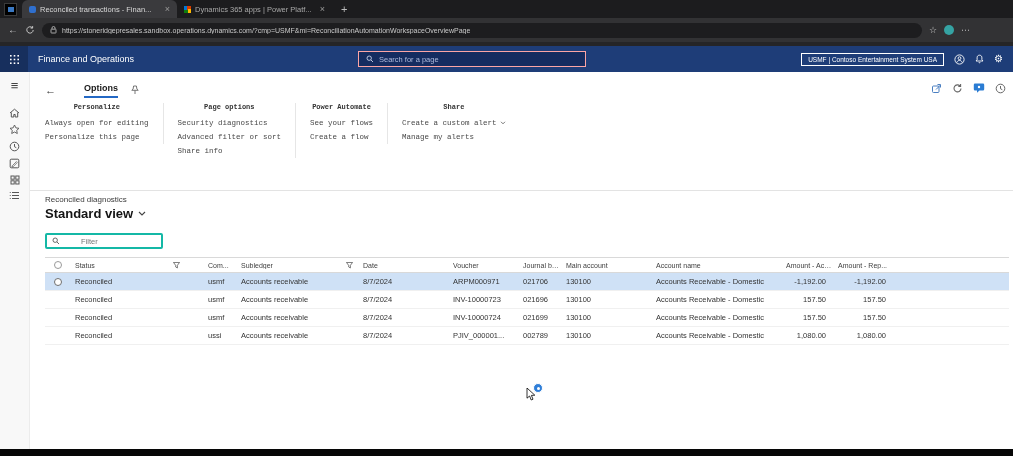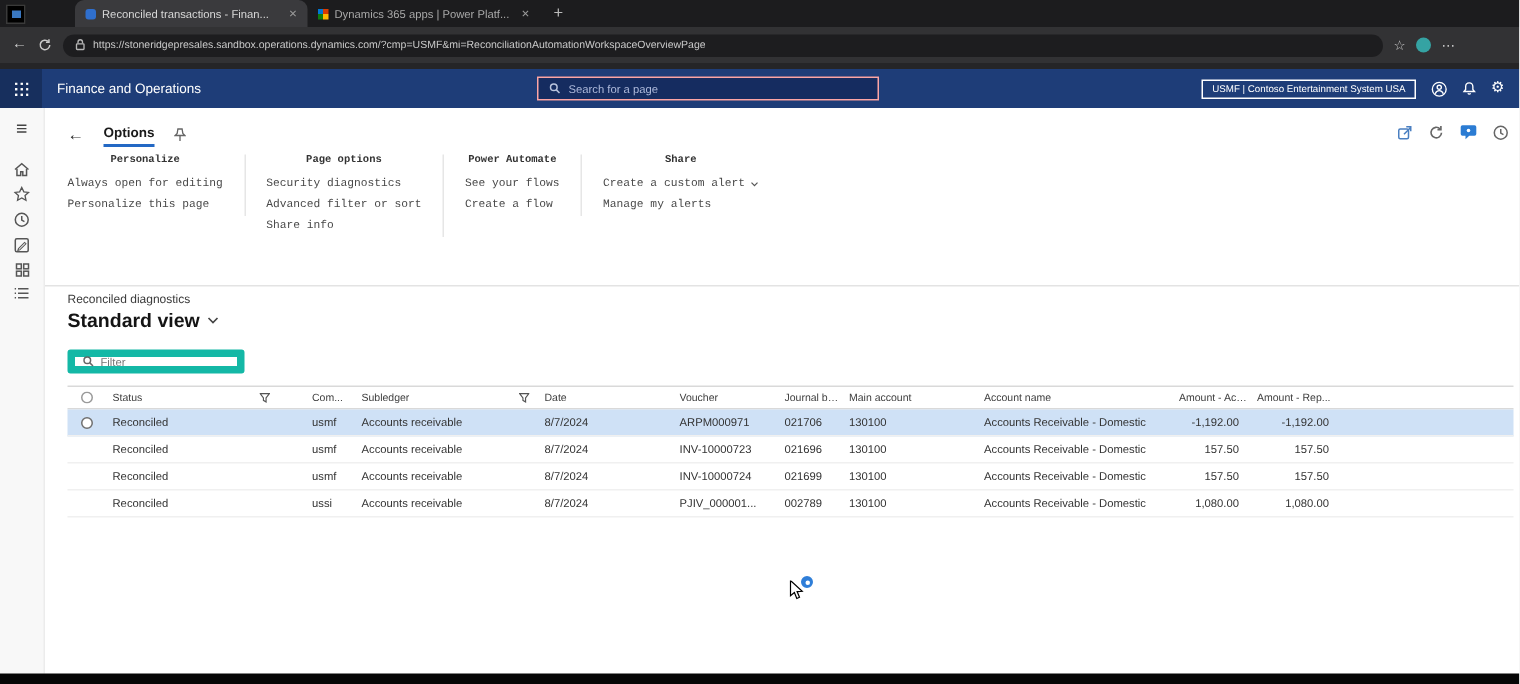--- a/index.html
+++ b/index.html
@@ -4,21 +4,21 @@
 <style>
   * { margin:0; padding:0; box-sizing:border-box; }
   body { background:#e8e8e8; font-family:"Liberation Sans", sans-serif; }
   .page { position:relative; width:1013px; height:456px; background:#fff; overflow:hidden; }
 
   
   .tabbar { position:absolute; top:0; left:0; width:100%; height:18px; background:#1c1c1e; display:flex; align-items:center; }
   .win-icon { width:13px; height:13px; margin:0 5px 0 4px; background:#000; border:1px solid #3a3a3a; display:flex; align-items:center; justify-content:center; flex:none; }
   .win-inner { width:6px; height:5px; background:#3a78c2; }
   .tab { height:18px; display:flex; align-items:center; padding:0 7px; width:155px; flex:none; }
-  .tab.active { background:#3a3a3d; border-radius:6px 6px 0 0;margin-left:28px; }
+  .tab.active { background:#3a3a3d; border-radius:6px 6px 0 0; }
   .tab-label { font-size:7.5px; color:#d8d8d8; white-space:nowrap; overflow:hidden; text-overflow:ellipsis; flex:1; margin:0 4px; }
   .tab.inactive .tab-label { color:#a8a8a8; }
   .tab-close { font-size:9px; color:#9a9a9a; }
   .favicon { width:7px; height:7px; flex:none; }
   .fav1 { background:#2f6fce; border-radius:2px; }
   .fav2 { background:conic-gradient(#d83b01 0 25%, #ffb900 0 50%, #107c10 0 75%, #0078d4 0); }
   .newtab { color:#bbb; font-size:11px; margin-left:9px; }
 
   .addressbar { position:absolute; top:18px; left:0; width:100%; height:24px; background:#323234; display:flex; align-items:center; padding:0 8px; gap:7px; }
   .nav-glyph { color:#cfcfcf; font-size:10px; line-height:1; }
@@ -40,36 +40,36 @@
   .hdr-glyph { color:#fff; font-size:10px; line-height:1; }
 
   
   .rail { position:absolute; top:72px; left:0; bottom:7px; width:30px; background:#f8f8f8; border-right:1px solid #ececec; display:flex; flex-direction:column; align-items:center; padding-top:7px; }
   .rail-menu { font-size:13px; color:#444; line-height:1; margin-bottom:16px; }
   .rail-ic { margin-bottom:6px; display:flex; }
 
   
   .pane-row1 { position:absolute; left:30px; top:80px; right:0; height:20px; display:flex; align-items:center; }
   .back-arrow { font-size:11px; color:#333; margin-left:15px; line-height:1; }
-  .options-tab { margin-left:13px; font-size:9px; color:#1a1a1a; font-weight:bold; padding-bottom:3px; border-bottom:2px solid #2368c4; }
+  .options-tab { margin-left:28px; font-size:9px; color:#1a1a1a; font-weight:bold; padding-bottom:3px; border-bottom:2px solid #2368c4; }
   .pin-ic { margin-left:13px; display:flex; }
   .pane-right { position:absolute; right:7px; top:82px; display:flex; align-items:center; gap:10px; }
 
   .pane-groups { position:absolute; left:45px; top:103px; display:flex; align-items:flex-start;font-family:Liberation Mono, monospace; }
   .group { padding:0 14px; border-right:1px solid #e6e6e6; }
   .group:first-child { padding-left:0; }
   .group:last-child { border-right:none; }
   .group-title { font-size:7px; font-weight:bold; color:#333; text-align:center; margin-bottom:5px; white-space:nowrap; }
   .group-item { font-size:7.5px; color:#494949; line-height:14px; white-space:nowrap; display:flex; align-items:center; gap:3px; }
 
   
   .section-divider { position:absolute; left:30px; right:0; top:190px; border-top:1px solid #e3e3e3; }
   .caption { position:absolute; left:45px; top:195px; font-size:8px; color:#3a3a3a; }
   .view-title { position:absolute; left:45px; top:206px; font-size:13px; font-weight:bold; color:#141414; display:flex; align-items:center; gap:5px; }
-  .filter-box { position:absolute; left:45px; top:233px; width:118px; height:16px; border:5px solid #14b8a6; border-radius:2px; background:#fff; display:flex; align-items:center; padding:0 5px; gap:4px; }
+  .filter-box { position:absolute; left:45px; top:233px; width:118px; height:16px; border:2px solid #14b8a6; border-radius:2px; background:#fff; display:flex; align-items:center; padding:0 5px; gap:21px; }
   .filter-box input { flex:1; border:none; outline:none; background:transparent; font-size:7.5px; color:#555; font-family:"Liberation Sans",sans-serif; }
   .filter-box input::placeholder { color:#767676; }
 
   .grid { position:absolute; left:45px; right:4px; top:257px; }
   .g-header { display:flex; height:16px; align-items:center; border-top:1px solid #d9d9d9; border-bottom:1px solid #d9d9d9; background:#fff; }
   .g-row { display:flex; height:18px; align-items:center; border-bottom:1px solid #f0f0f0; }
   .g-row.selected { background:#cfe1f6; }
   .cell { font-size:7.5px; color:#333; padding-left:5px; white-space:nowrap; overflow:hidden; text-overflow:ellipsis; flex:none; }
   .g-header .cell { font-size:7px; color:#404040; display:flex; align-items:center; }
   .hdr-label { white-space:nowrap; overflow:hidden; text-overflow:ellipsis; }

